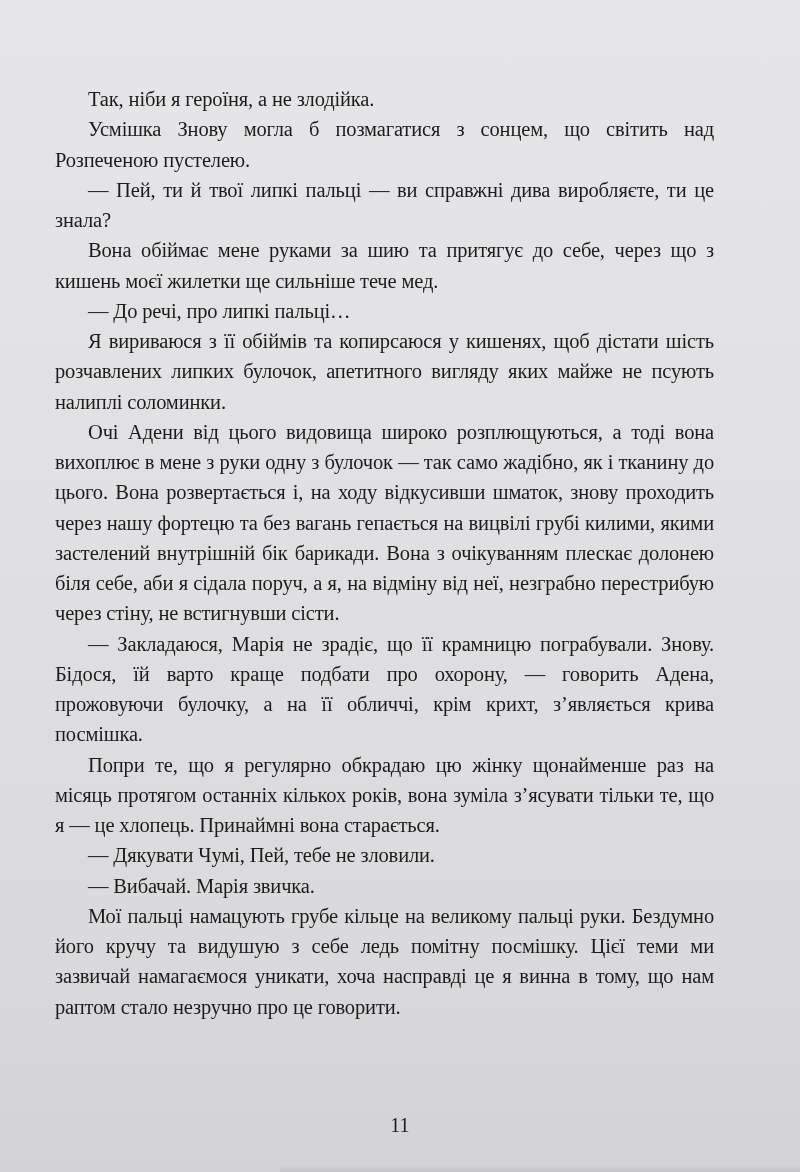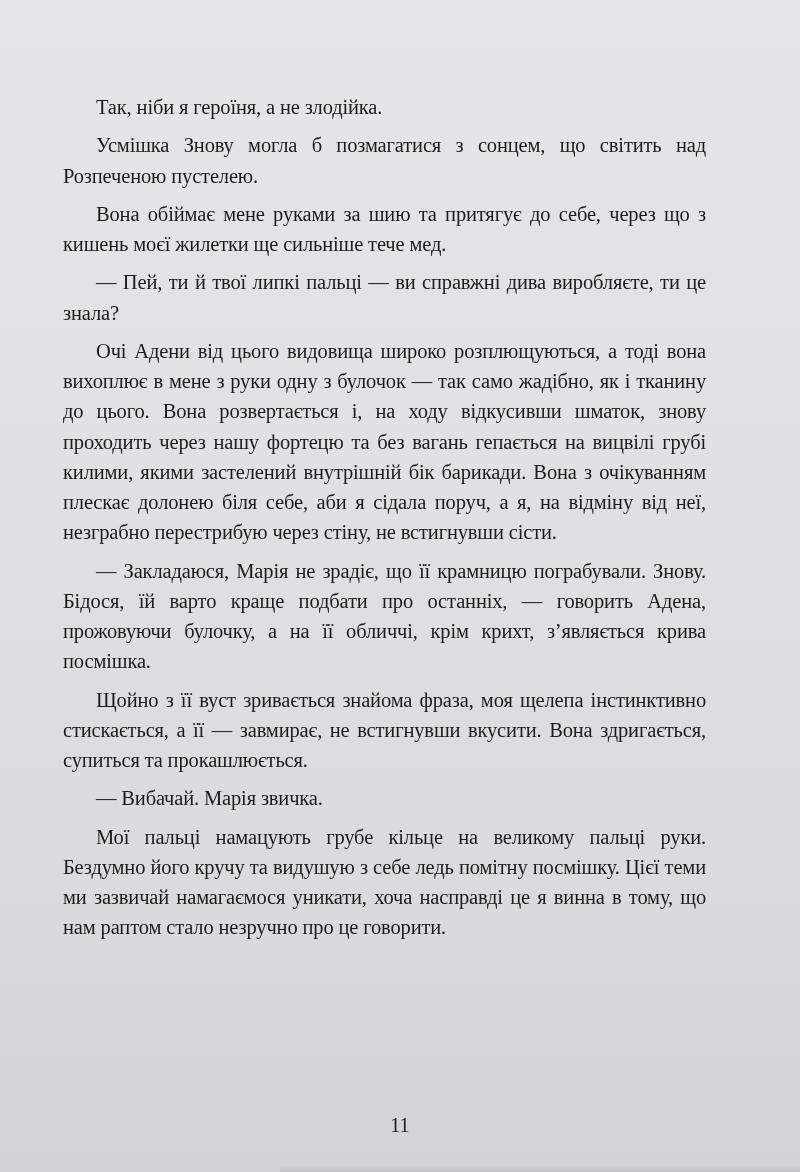--- a/index.html
+++ b/index.html
@@ -26,21 +26,21 @@
       top: 84px;
       width: 659px;
       font-family: "Liberation Serif", "DejaVu Serif", serif;
       font-size: 20.5px;
       line-height: 30.25px;
       color: #1c1c1c;
       text-align: justify;
       letter-spacing: -0.15px;
     }
     .para {
-      margin: 8px;
+      margin: 0;
       text-indent: 33px;
       hyphens: manual;
     }
     .page-number {
       position: absolute;
       left: 0;
       width: 800px;
       top: 1114px;
       text-align: center;
       font-family: "Liberation Serif", "DejaVu Serif", serif;
@@ -56,25 +56,28 @@
       background: linear-gradient(180deg, rgba(0,0,0,0) 0%, rgba(0,0,0,0.08) 100%);
     }
   </style>
 </head>
 <body>
 
 <div class="page">
   <div class="text-block">
     <p class="para">Так, ніби я героїня, а не злодійка.</p>
     <p class="para">Усмішка Знову могла б позмагатися з сонцем, що світить над Розпеченою пустелею.</p>
+    <p class="para">— Пей, ти й твої липкі пальці — ви справжні дива виробля­єте, ти це знала?</p>
     <p class="para">Вона обіймає мене руками за шию та притягує до себе, через що з кишень моєї жилетки ще сильніше тече мед.</p>
-    <p class="para">— Пей, ти й твої липкі пальці — ви справжні дива виробля­єте, ти це знала?</p>
+    <p class="para">— До речі, про липкі пальці…</p>
+    <p class="para">Я вириваюся з її обіймів та копирсаюся у кишенях, щоб діста­ти шість розчавлених липких булочок, апетитного вигляду яких майже не псують налиплі соломинки.</p>
     <p class="para">Очі Адени від цього видовища широко розплющуються, а тоді вона вихоплює в мене з руки одну з булочок — так само жадібно, як і тканину до цього. Вона розвертається і, на ходу відкусивши шматок, знову проходить через нашу фортецю та без вагань ге­пається на вицвілі грубі килими, якими застелений внутрішній бік барикади. Вона з очікуванням плескає долонею біля себе, аби я сідала поруч, а я, на відміну від неї, незграбно перестрибую че­рез стіну, не встигнувши сісти.</p>
-    <p class="para">— Закладаюся, Марія не зрадіє, що її крамницю пограбували. Знову. Бідося, їй варто краще подбати про останніх, — говорить Адена, прожовуючи булочку, а на її обличчі, крім крихт, з’явля­ється крива посмішка.</p>
-    <p class="para">Щойно з її вуст зривається знайома фраза, моя щелепа інстин­ктивно стискається, а її — завмирає, не встигнувши вкусити. Вона здригається, супиться та прокашлюється.</p>
+    <p class="para">— Закладаюся, Марія не зрадіє, що її крамницю пограбували. Знову. Бідося, їй варто краще подбати про охорону, — говорить Адена, прожовуючи булочку, а на її обличчі, крім крихт, з’явля­ється крива посмішка.</p>
+    <p class="para">Попри те, що я регулярно обкрадаю цю жінку щонайменше раз на місяць протягом останніх кількох років, вона зуміла з’ясувати тільки те, що я — це хлопець. Принаймні вона старається.</p>
+    <p class="para">— Дякувати Чумі, Пей, тебе не зловили.</p>
     <p class="para">— Вибачай. Марія звичка.</p>
     <p class="para">Мої пальці намацують грубе кільце на великому пальці руки. Бездумно його кручу та видушую з себе ледь помітну посмішку. Цієї теми ми зазвичай намагаємося уникати, хоча насправді це я винна в тому, що нам раптом стало незручно про це говорити.</p>
 
   </div>
 
   <div class="page-number">11</div>
 
   <div class="shadow-bottom"></div>
 </div>
 

